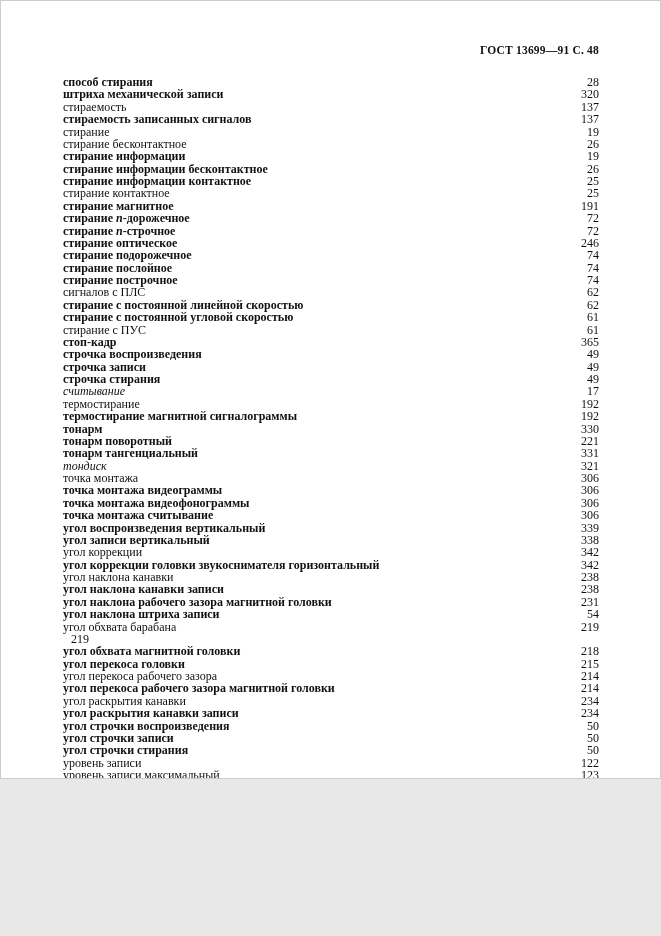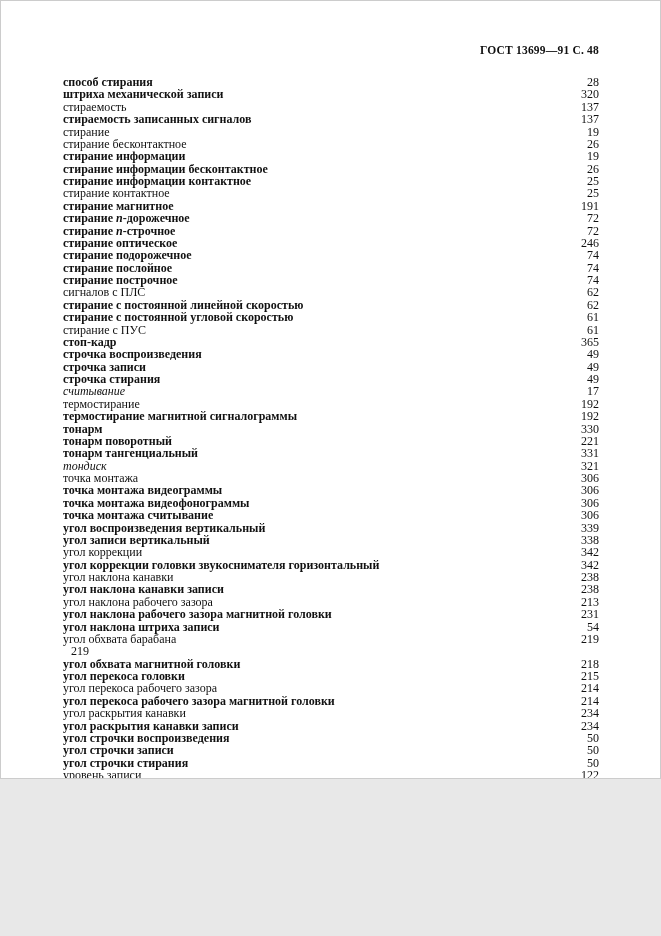--- a/index.html
+++ b/index.html
@@ -231,24 +231,20 @@
       </div>
       <div class="row">
         <span class="term"><span class="s-r">угол наклона канавки</span></span>
         <span class="pnum">238</span>
       </div>
       <div class="row">
         <span class="term"><span class="s-b">угол наклона канавки записи</span></span>
         <span class="pnum">238</span>
       </div>
       <div class="row">
-        <span class="term"><span class="s-r">угол наклона рабочего зазора</span></span>
-        <span class="pnum">213</span>
-      </div>
-      <div class="row">
         <span class="term"><span class="s-b">угол наклона рабочего зазора магнитной головки</span></span>
         <span class="pnum">231</span>
       </div>
       <div class="row">
         <span class="term"><span class="s-b">угол наклона штриха записи</span></span>
         <span class="pnum">54</span>
       </div>
       <div class="row">
         <span class="term"><span class="s-r">угол обхвата барабана</span></span>
         <span class="pnum">219</span>

